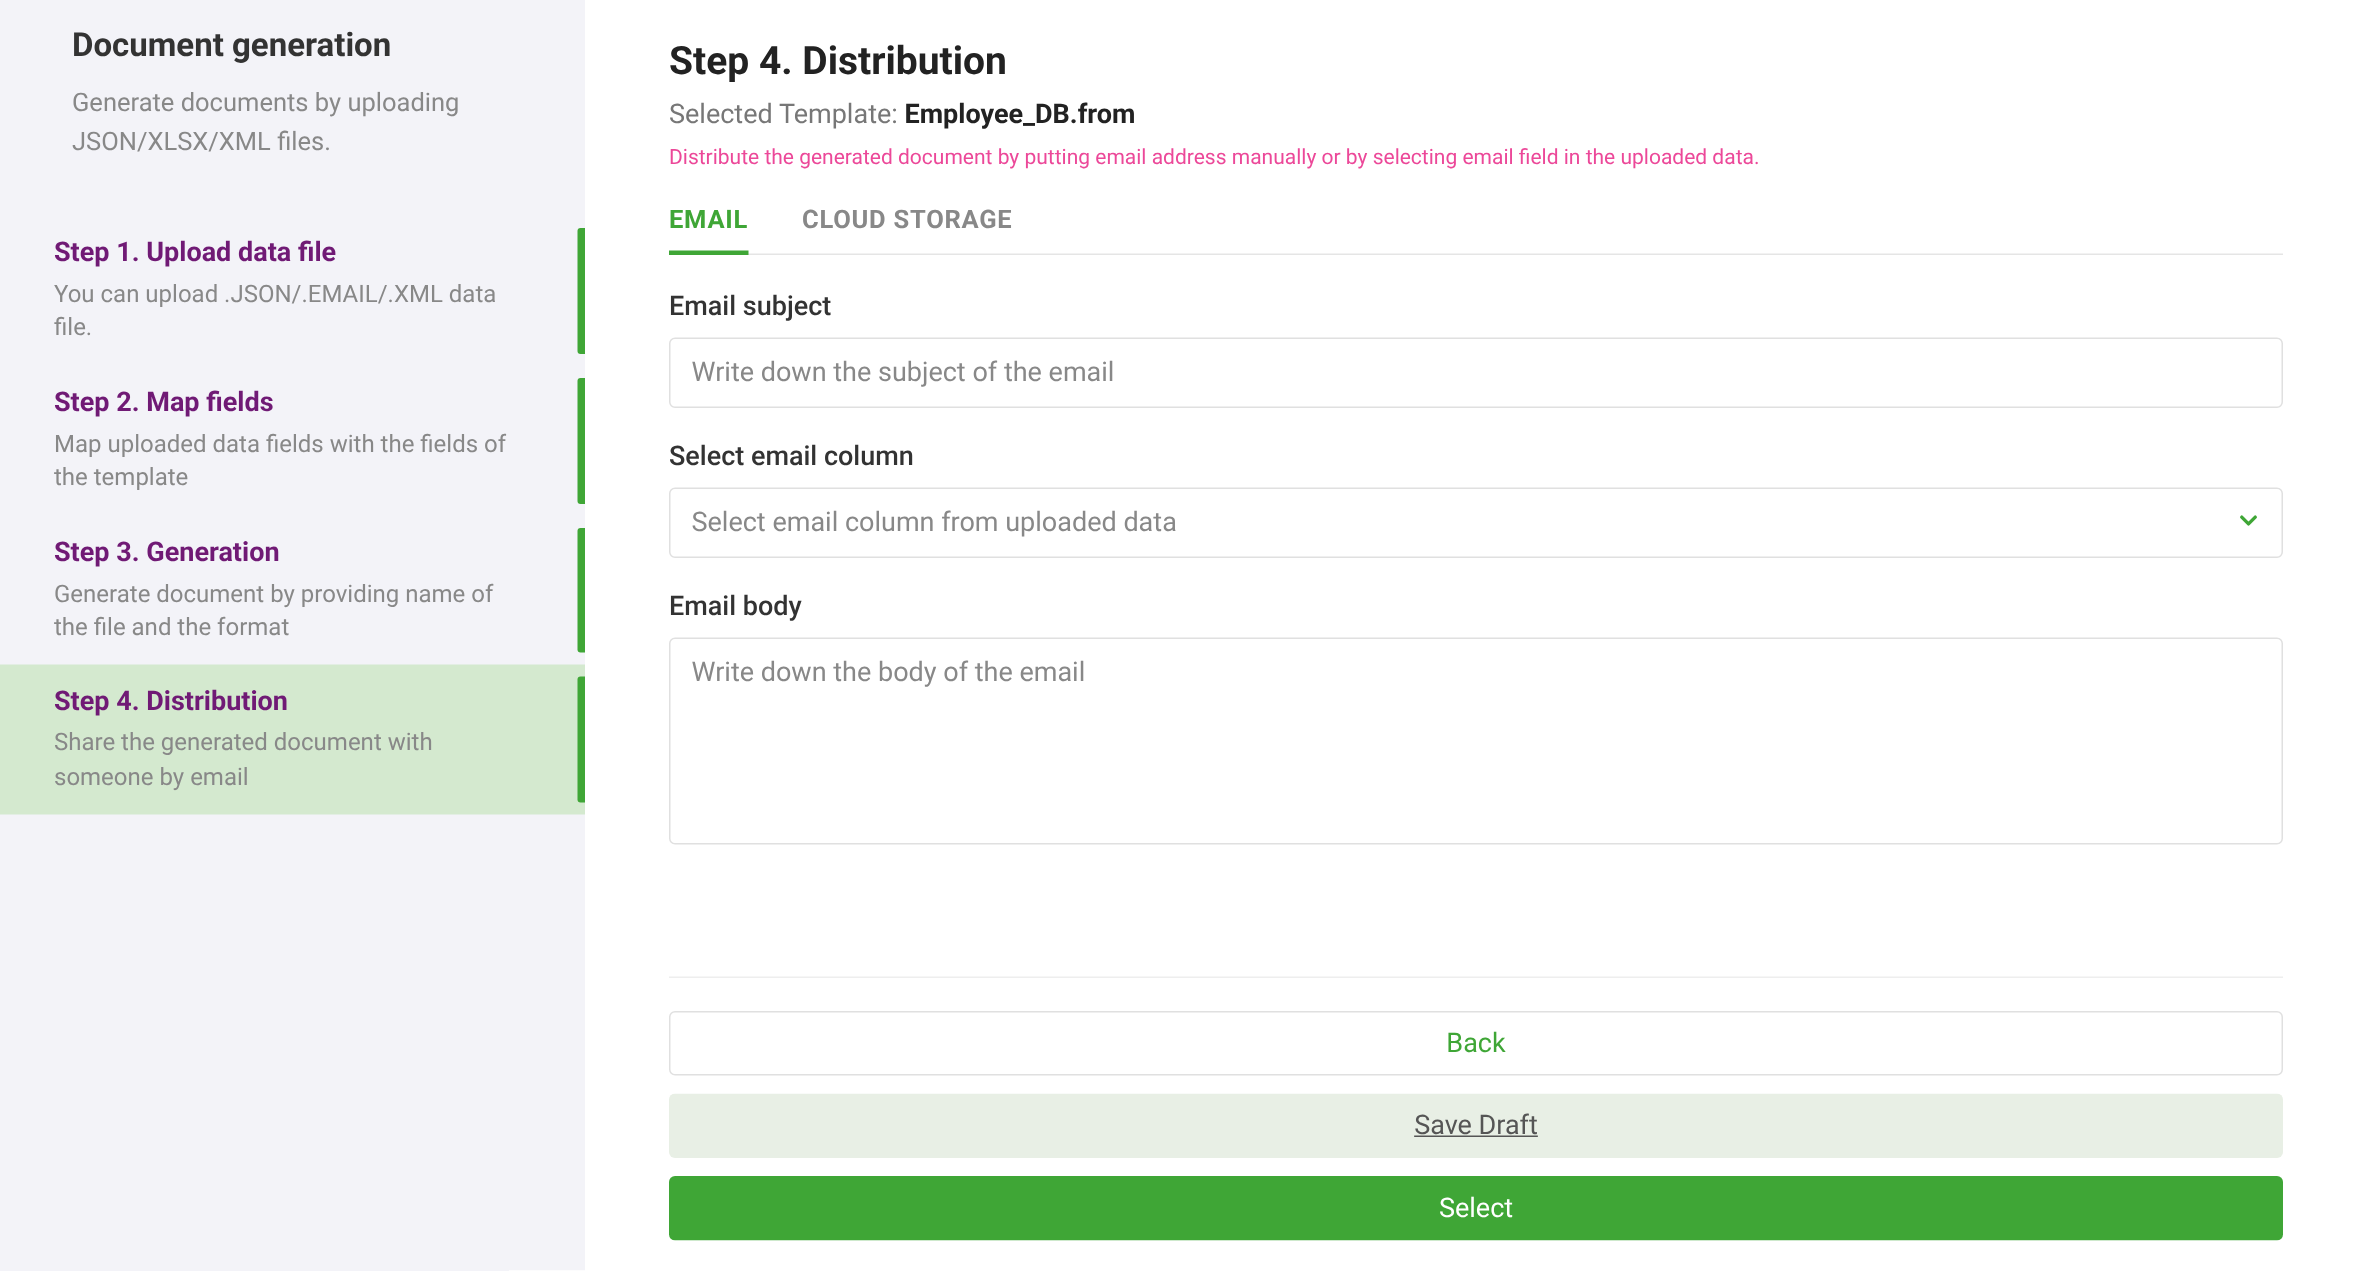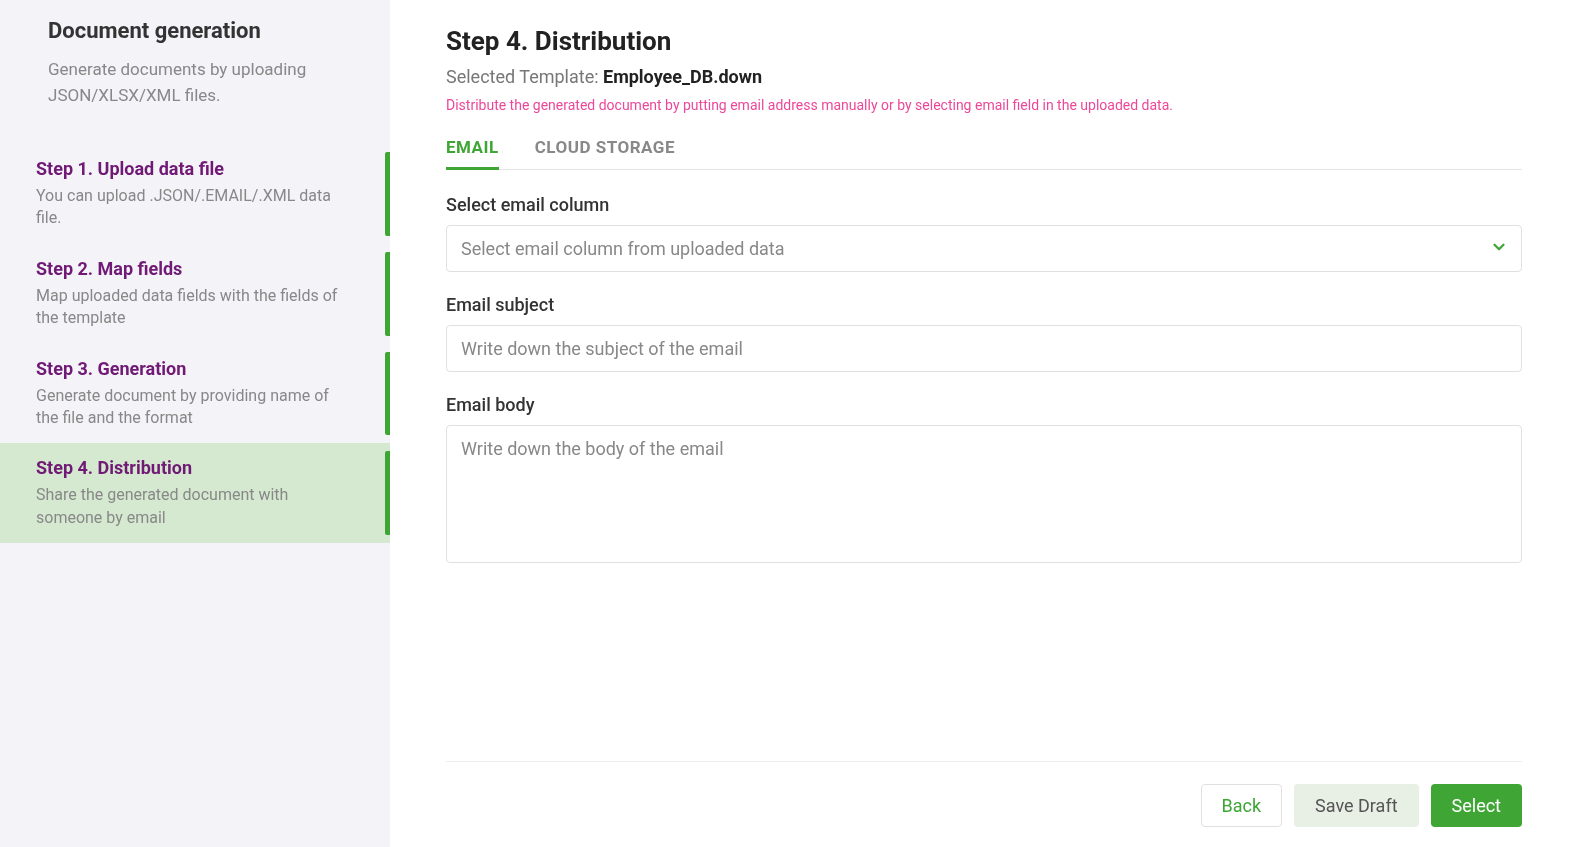--- a/index.html
+++ b/index.html
@@ -167,37 +167,39 @@
       height: 138px;
       resize: none;
     }
     .footer {
       margin-top: auto;
       border-top: 1px solid #eee;
       padding-top: 22px;
       display: flex;
       justify-content: flex-end;
       gap: 12px;
+      flex-direction: column;
     }
     .btn {
       font-size: 18px;
       padding: 10px 20px;
       border-radius: 4px;
       cursor: pointer;
       border: 1px solid transparent;
       font-family: inherit;
     }
     .btn-back {
       background: #fff;
       color: #3fa636;
       border-color: #e0e0e0;
     }
     .btn-draft {
       background: #e8efe5;
       color: #555;
+      text-decoration: underline;
     }
     .btn-finish {
       background: #3fa636;
       color: #fff;
     }
     .steps-block { padding-top: 8px; }
   </style>
 </head>
 <body>
 
@@ -222,49 +224,49 @@
     <div class="step-item active">
       <div class="step-title">Step 4. Distribution</div>
       <div class="step-desc">Share the generated document with someone by email</div>
     </div>
   </div>
 </aside>
 
 <main class="main">
   <h1 class="page-title">Step 4. Distribution</h1>
   <div class="template-row">
-    <span>Selected Template: </span><span class="template-name">Employee_DB.down</span>
+    <span>Selected Template: </span><span class="template-name">Employee_DB.from</span>
   </div>
   <div class="page-desc">Distribute the generated document by putting email address manually or by selecting email field in the uploaded data.</div>
 
   <div class="tabs">
     <div class="tab active">EMAIL</div>
     <div class="tab">CLOUD STORAGE</div>
+  </div>
+
+  <div class="form-group">
+    <label class="form-label">Email subject</label>
+    <input type="text" class="form-control" placeholder="Write down the subject of the email" style="">
   </div>
 
   <div class="form-group">
     <label class="form-label">Select email column</label>
     <div class="select-wrap">
       <div class="select-control">
         <span>Select email column from uploaded data</span>
       </div>
       <span class="chevron">
         <svg width="18" height="18" viewBox="0 0 24 24" fill="none" stroke="currentColor" stroke-width="3" stroke-linecap="round" stroke-linejoin="round">
             <polyline points="6 9 12 15 18 9"></polyline>
           </svg>
       </span>
     </div>
   </div>
 
   <div class="form-group">
-    <label class="form-label">Email subject</label>
-    <input type="text" class="form-control" placeholder="Write down the subject of the email" style="">
-  </div>
-
-  <div class="form-group">
     <label class="form-label">Email body</label>
     <textarea class="form-control" placeholder="Write down the body of the email" style=""></textarea>
   </div>
 
   <div class="footer">
     <button class="btn btn-back">Back</button>
     <button class="btn btn-draft">Save Draft</button>
     <button class="btn btn-finish">Select</button>
   </div>
 </main>

